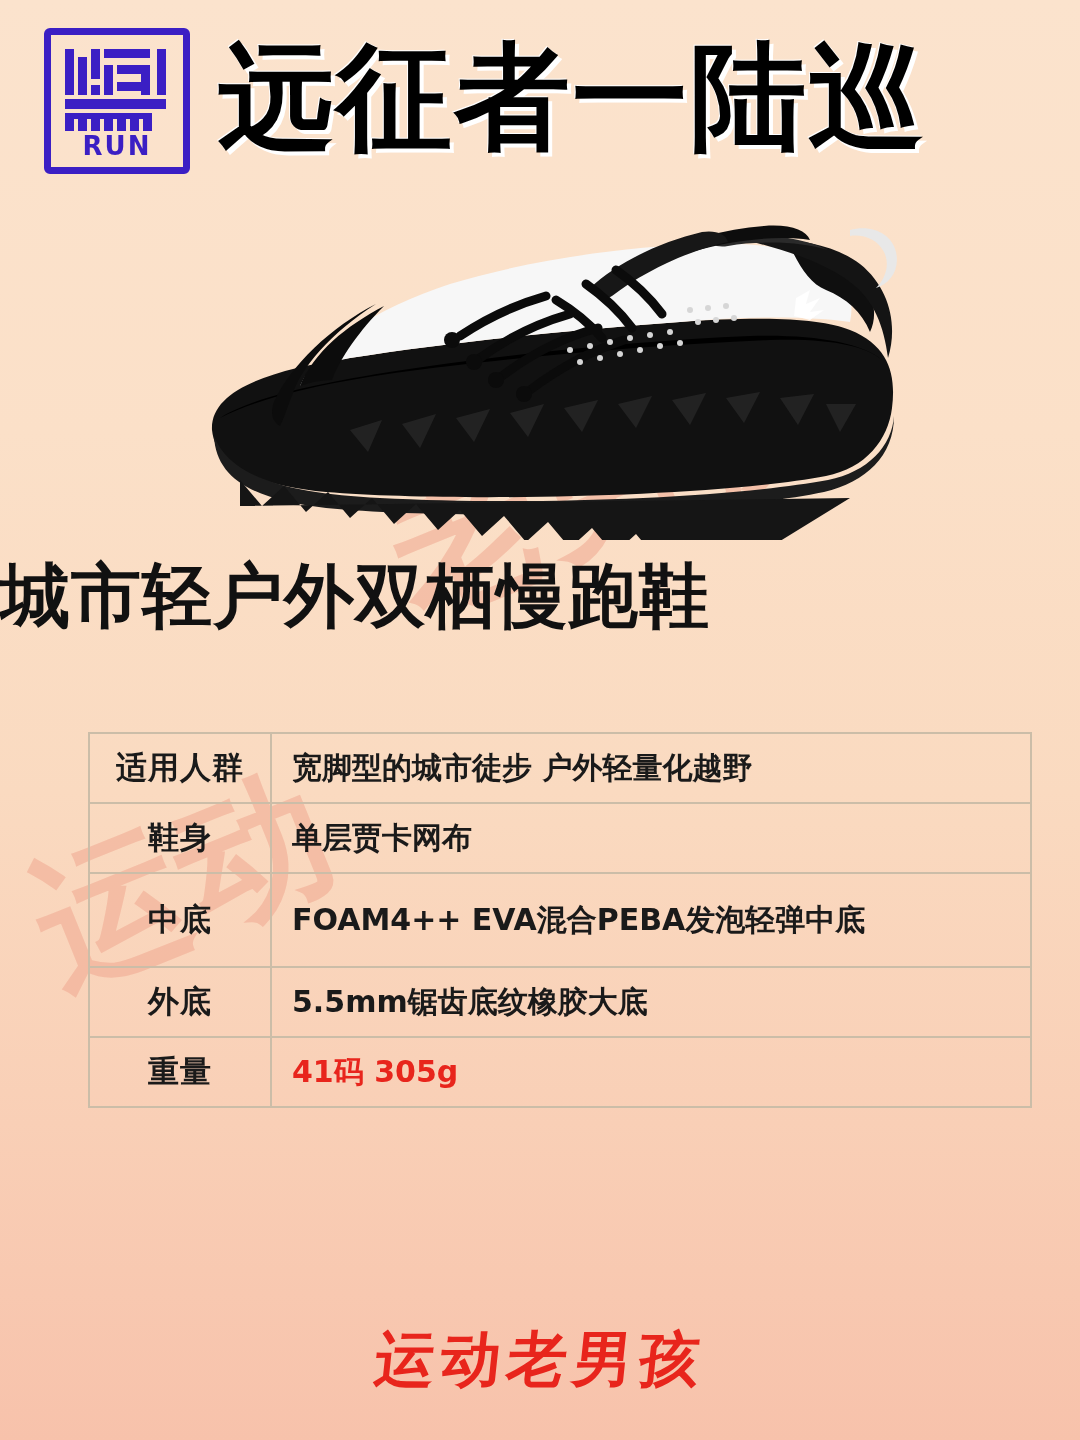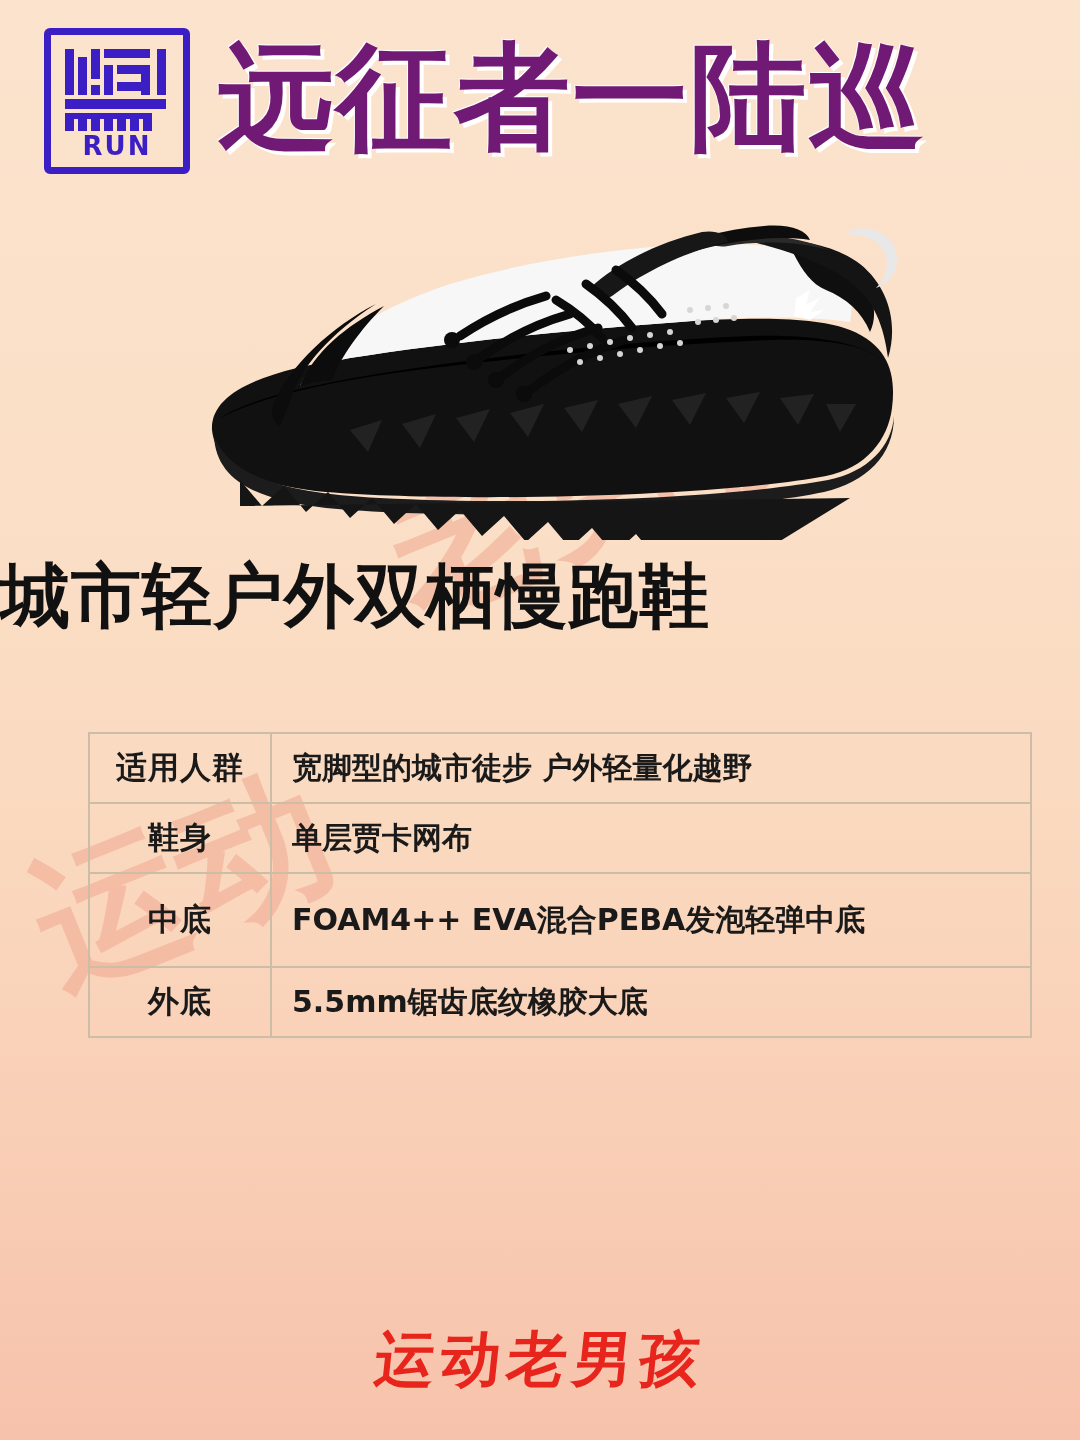--- a/index.html
+++ b/index.html
@@ -68,21 +68,21 @@
   .logo svg {
     display: block;
   }
   .header-title {
     position: absolute;
     left: 218px;
     top: 22px;
     font-family: "DejaVu Sans", sans-serif;
     font-size: 116px;
     font-weight: 900;
-    color: #701a75;
+    color: #000000;
     letter-spacing: 2px;
     line-height: 150px;
     text-shadow:
       4px 4px 0 #ffffff,
       -1px -1px 0 #ffffff;
   }
 
   
   .shoe-wrap {
     position: absolute;
@@ -316,16 +316,20 @@
       <td class="value">单层贾卡网布</td>
     </tr>
     <tr class="tall">
       <td class="label">中底</td>
       <td class="value">FOAM4++ EVA混合PEBA发泡轻弹中底</td>
     </tr>
     <tr>
       <td class="label">外底</td>
       <td class="value">5.5mm锯齿底纹橡胶大底</td>
     </tr>
+    <tr>
+      <td class="label">重量</td>
+      <td class="value accent">41码 305g</td>
+    </tr>
   </tbody>
 </table>
 
 <div class="footer-brand">运动老男孩</div>
 
 </body></html>

